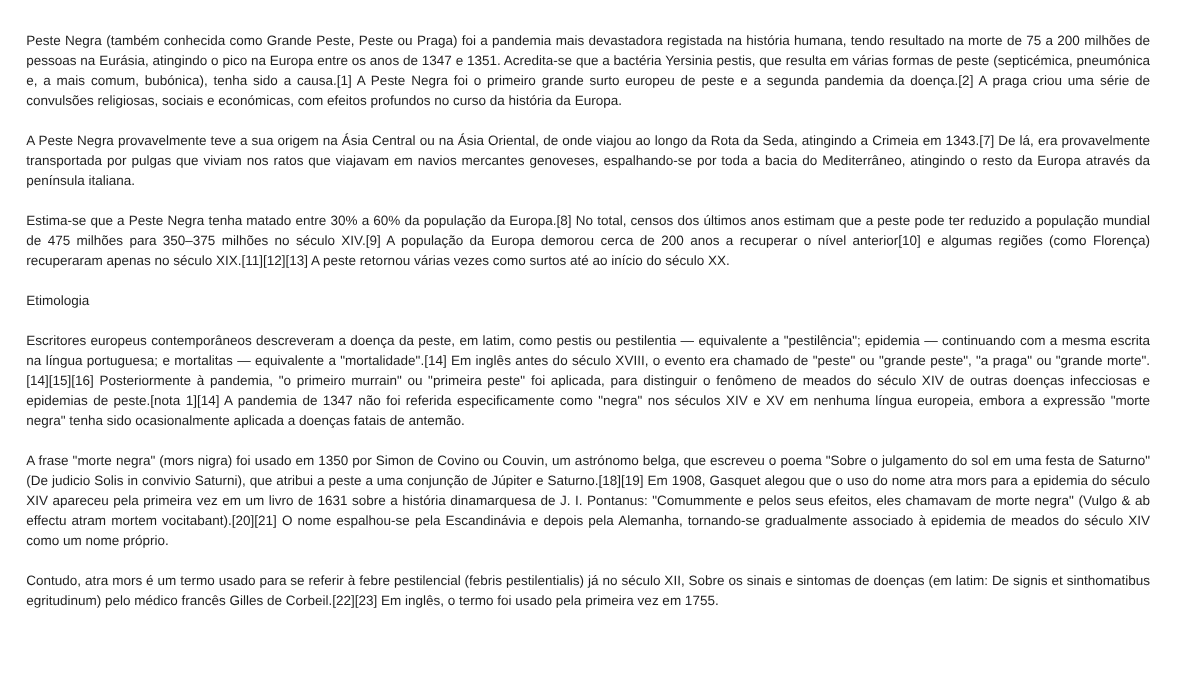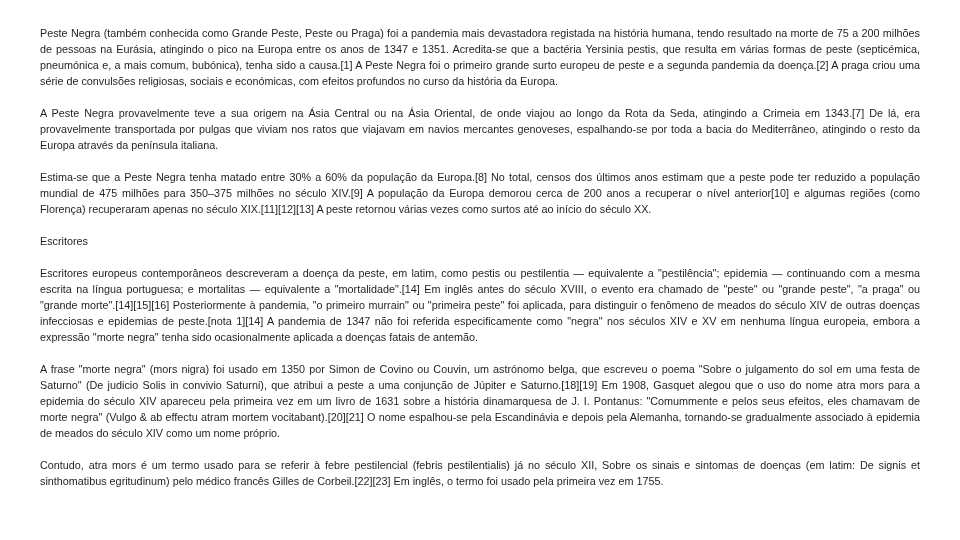--- a/index.html
+++ b/index.html
@@ -11,21 +11,21 @@
     width: 960px;
     height: 540px;
     overflow: hidden;
     font-family: "Liberation Sans", sans-serif;
     color: #1f1f1f;
   }
   .page {
     box-sizing: border-box;
     width: 960px;
     height: 540px;
-    padding: 25px 40px 0 40px;
+    padding: 25px 40px 0 21px;
     background: #ffffff;
   }
   .para {
     margin: 0 0 16px 0;
     font-size: 10.8px;
     line-height: 16px;
     text-align: justify;
     text-justify: inter-word;
   }
   .heading {
@@ -39,18 +39,18 @@
   }
 </style>
 </head>
 <body>
 
 <div class="page">
   <p class="para">Peste Negra (também conhecida como Grande Peste, Peste ou Praga) foi a pandemia mais devastadora registada na história humana, tendo resultado na morte de 75 a 200 milhões de pessoas na Eurásia, atingindo o pico na Europa entre os anos de 1347 e 1351. Acredita-se que a bactéria Yersinia pestis, que resulta em várias formas de peste (septicémica, pneumónica e, a mais comum, bubónica), tenha sido a causa.[1] A Peste Negra foi o primeiro grande surto europeu de peste e a segunda pandemia da doença.[2] A praga criou uma série de convulsões religiosas, sociais e económicas, com efeitos profundos no curso da história da Europa.</p>
   <p class="para">A Peste Negra provavelmente teve a sua origem na Ásia Central ou na Ásia Oriental, de onde viajou ao longo da Rota da Seda, atingindo a Crimeia em 1343.[7] De lá, era provavelmente transportada por pulgas que viviam nos ratos que viajavam em navios mercantes genoveses, espalhando-se por toda a bacia do Mediterrâneo, atingindo o resto da Europa através da península italiana.</p>
   <p class="para">Estima-se que a Peste Negra tenha matado entre 30% a 60% da população da Europa.[8] No total, censos dos últimos anos estimam que a peste pode ter reduzido a população mundial de 475 milhões para 350–375 milhões no século XIV.[9] A população da Europa demorou cerca de 200 anos a recuperar o nível anterior[10] e algumas regiões (como Florença) recuperaram apenas no século XIX.[11][12][13] A peste retornou várias vezes como surtos até ao início do século XX.</p>
 
-  <p class="heading">Escritores</p>
+  <p class="heading">Etimologia</p>
 
   <p class="para">Escritores europeus contemporâneos descreveram a doença da peste, em latim, como pestis ou pestilentia — equivalente a "pestilência"; epidemia — continuando com a mesma escrita na língua portuguesa; e mortalitas — equivalente a "mortalidade".[14] Em inglês antes do século XVIII, o evento era chamado de "peste" ou "grande peste", "a praga" ou "grande morte".[14][15][16] Posteriormente à pandemia, "o primeiro murrain" ou "primeira peste" foi aplicada, para distinguir o fenômeno de meados do século XIV de outras doenças infecciosas e epidemias de peste.[nota 1][14] A pandemia de 1347 não foi referida especificamente como "negra" nos séculos XIV e XV em nenhuma língua europeia, embora a expressão "morte negra" tenha sido ocasionalmente aplicada a doenças fatais de antemão.</p>
   <p class="para">A frase "morte negra" (mors nigra) foi usado em 1350 por Simon de Covino ou Couvin, um astrónomo belga, que escreveu o poema "Sobre o julgamento do sol em uma festa de Saturno" (De judicio Solis in convivio Saturni), que atribui a peste a uma conjunção de Júpiter e Saturno.[18][19] Em 1908, Gasquet alegou que o uso do nome atra mors para a epidemia do século XIV apareceu pela primeira vez em um livro de 1631 sobre a história dinamarquesa de J. I. Pontanus: "Comummente e pelos seus efeitos, eles chamavam de morte negra" (Vulgo &amp; ab effectu atram mortem vocitabant).[20][21] O nome espalhou-se pela Escandinávia e depois pela Alemanha, tornando-se gradualmente associado à epidemia de meados do século XIV como um nome próprio.</p>
   <p class="para gap-above">Contudo, atra mors é um termo usado para se referir à febre pestilencial (febris pestilentialis) já no século XII, Sobre os sinais e sintomas de doenças (em latim: De signis et sinthomatibus egritudinum) pelo médico francês Gilles de Corbeil.[22][23] Em inglês, o termo foi usado pela primeira vez em 1755.</p>
 </div>
 
 </body></html>

